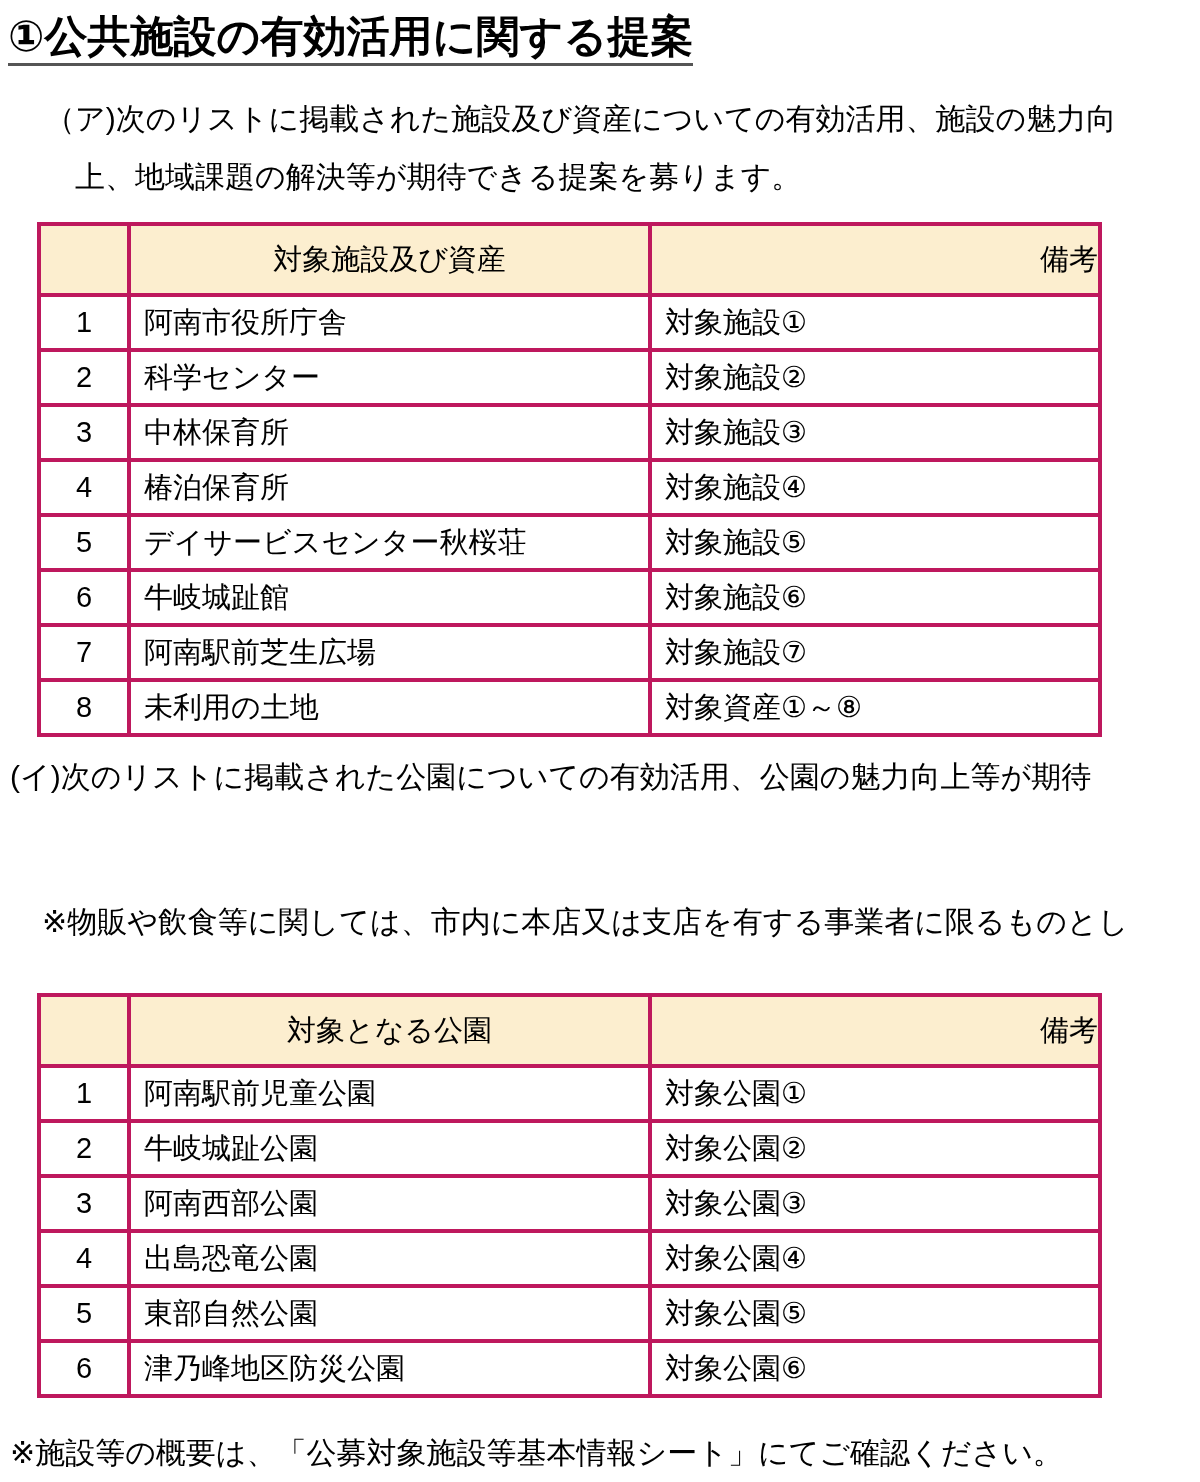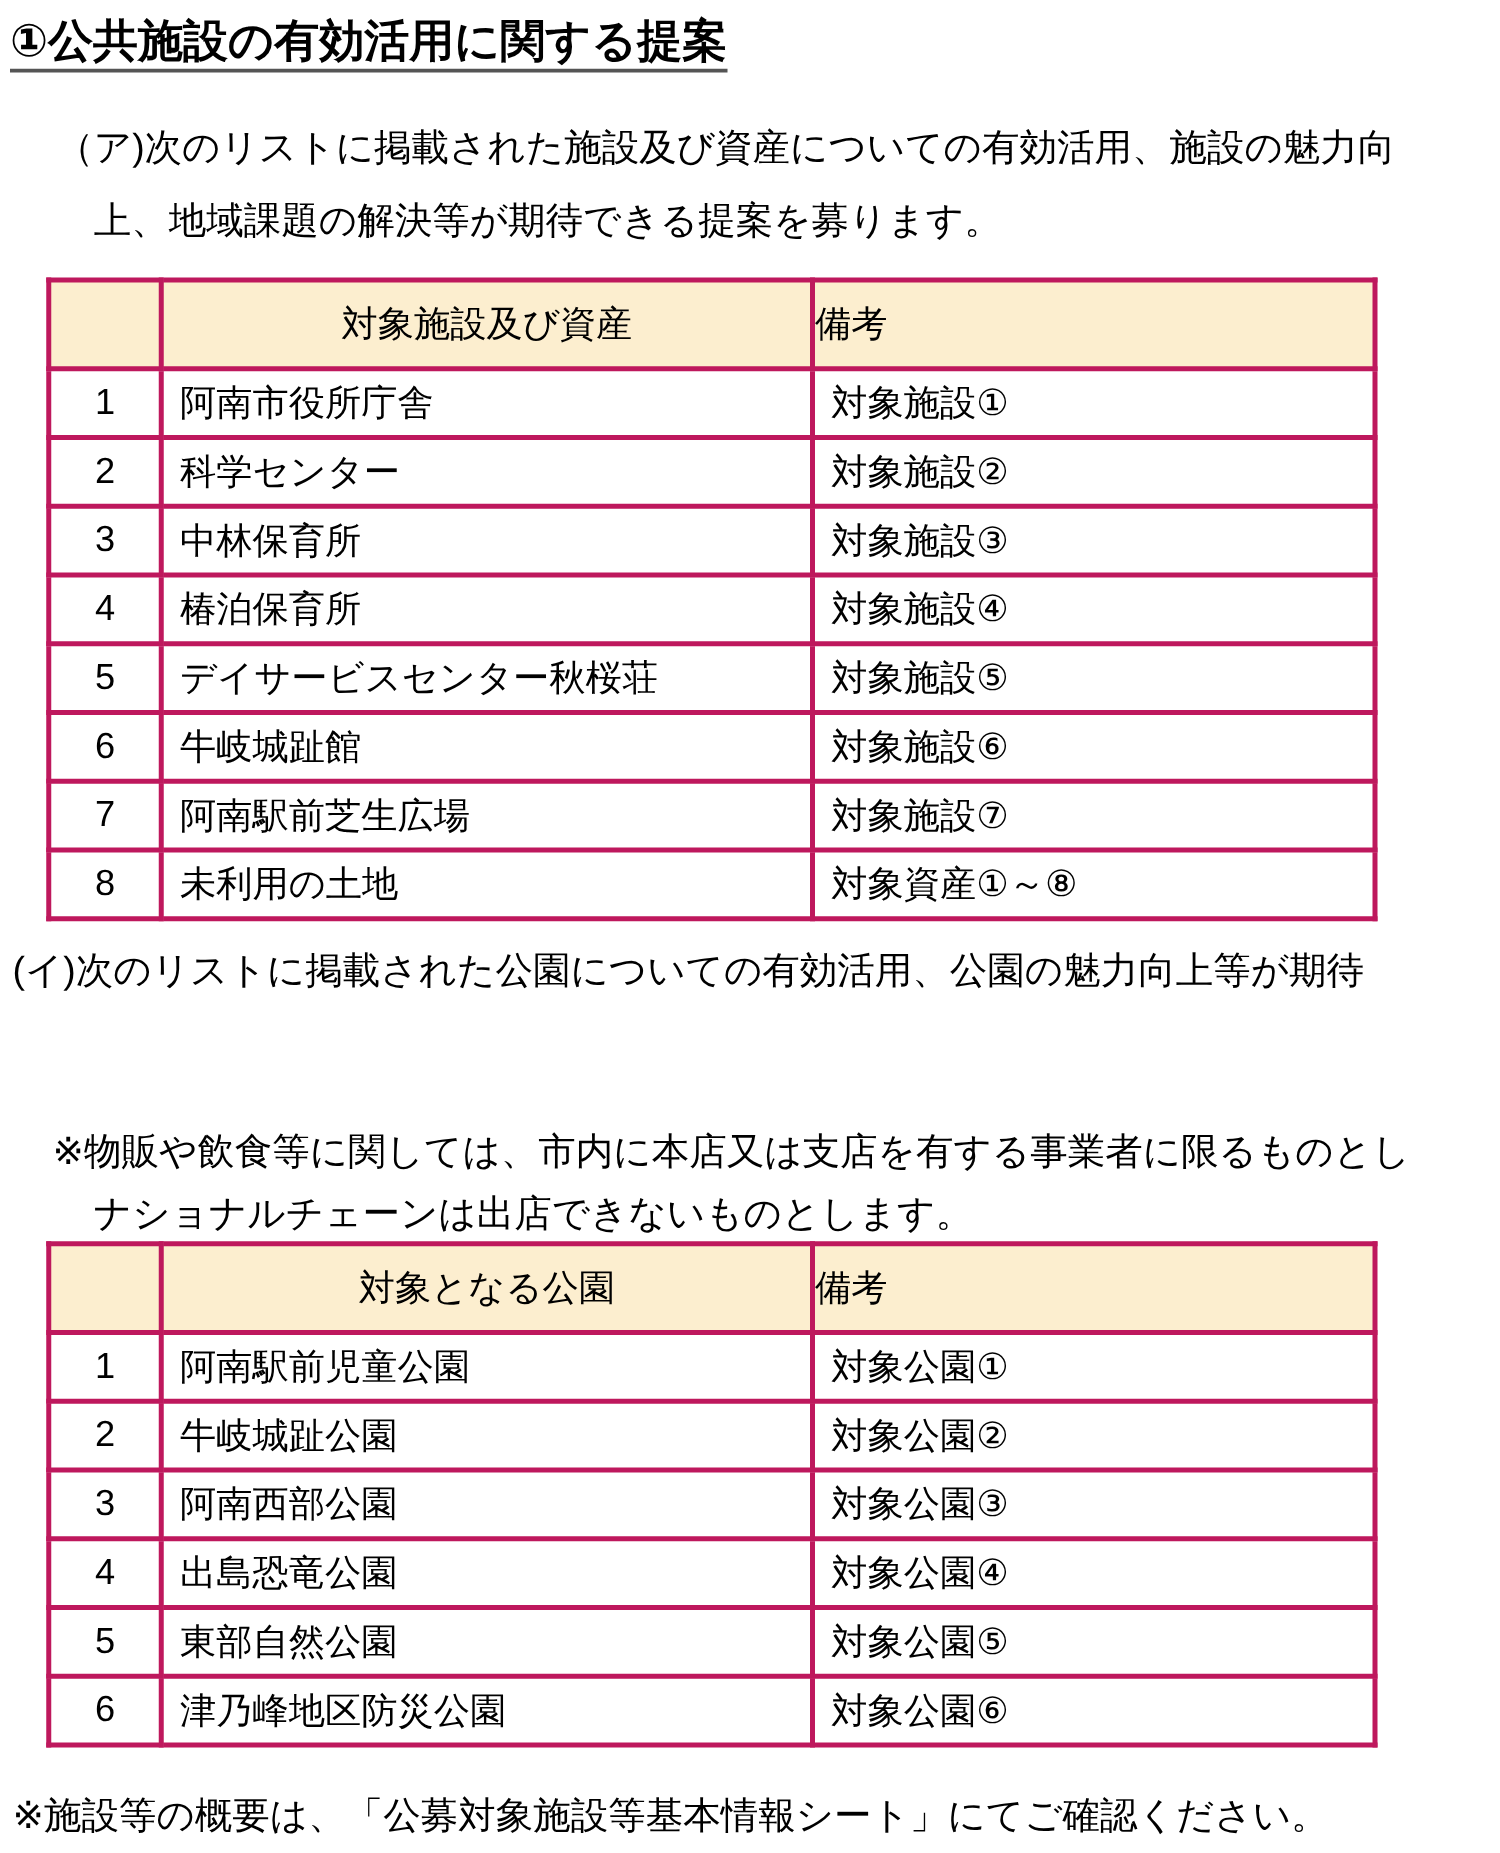--- a/index.html
+++ b/index.html
@@ -21,21 +21,21 @@
     width: 1200px;
     height: 1482px;
     box-sizing: border-box;
   }
 
   
   .doc-title {
     position: absolute;
     left: 8px;
     top: 12px;
-    font-size: 36px;
+    font-size: 43px;
     font-weight: bold;
     letter-spacing: 0px;
     white-space: nowrap;
     border-bottom: 3px solid #555555;
     padding-bottom: 2px;
     line-height: 1.15;
   }
 
   
   .para {
@@ -91,21 +91,21 @@
 
   .tbl td.cell-num {
     text-align: center;
   }
   .tbl td.cell-name,
   .tbl td.cell-note {
     text-align: left;
     padding-left: 13px;
   }
   .tbl thead th.head-note {
-    text-align: left;
+    text-align: right;
     margin-left: 24px;
   }
 </style>
 </head>
 <body>
 
 <div class="page">
 
   <div class="doc-title">①公共施設の有効活用に関する提案</div>
 
@@ -166,21 +166,20 @@
         <td class="cell-name">未利用の土地</td>
         <td class="cell-note">対象資産①～⑧</td>
       </tr>
     </tbody>
   </table>
 
   <div class="para para-i-l1">(イ)次のリストに掲載された公園についての有効活用、公園の魅力向上等が期待</div>
 
 
   <div class="para para-i-l3">※物販や飲食等に関しては、市内に本店又は支店を有する事業者に限るものとし</div>
-  <div class="para para-i-l4">ナショナルチェーンは出店できないものとします。</div>
 
   <table class="tbl tbl-parks">
     <colgroup>
       <col class="c-num">
         <col class="c-name">
         <col class="c-note">
     </colgroup>
     <thead>
       <tr>
         <th class="c-blank"></th>

